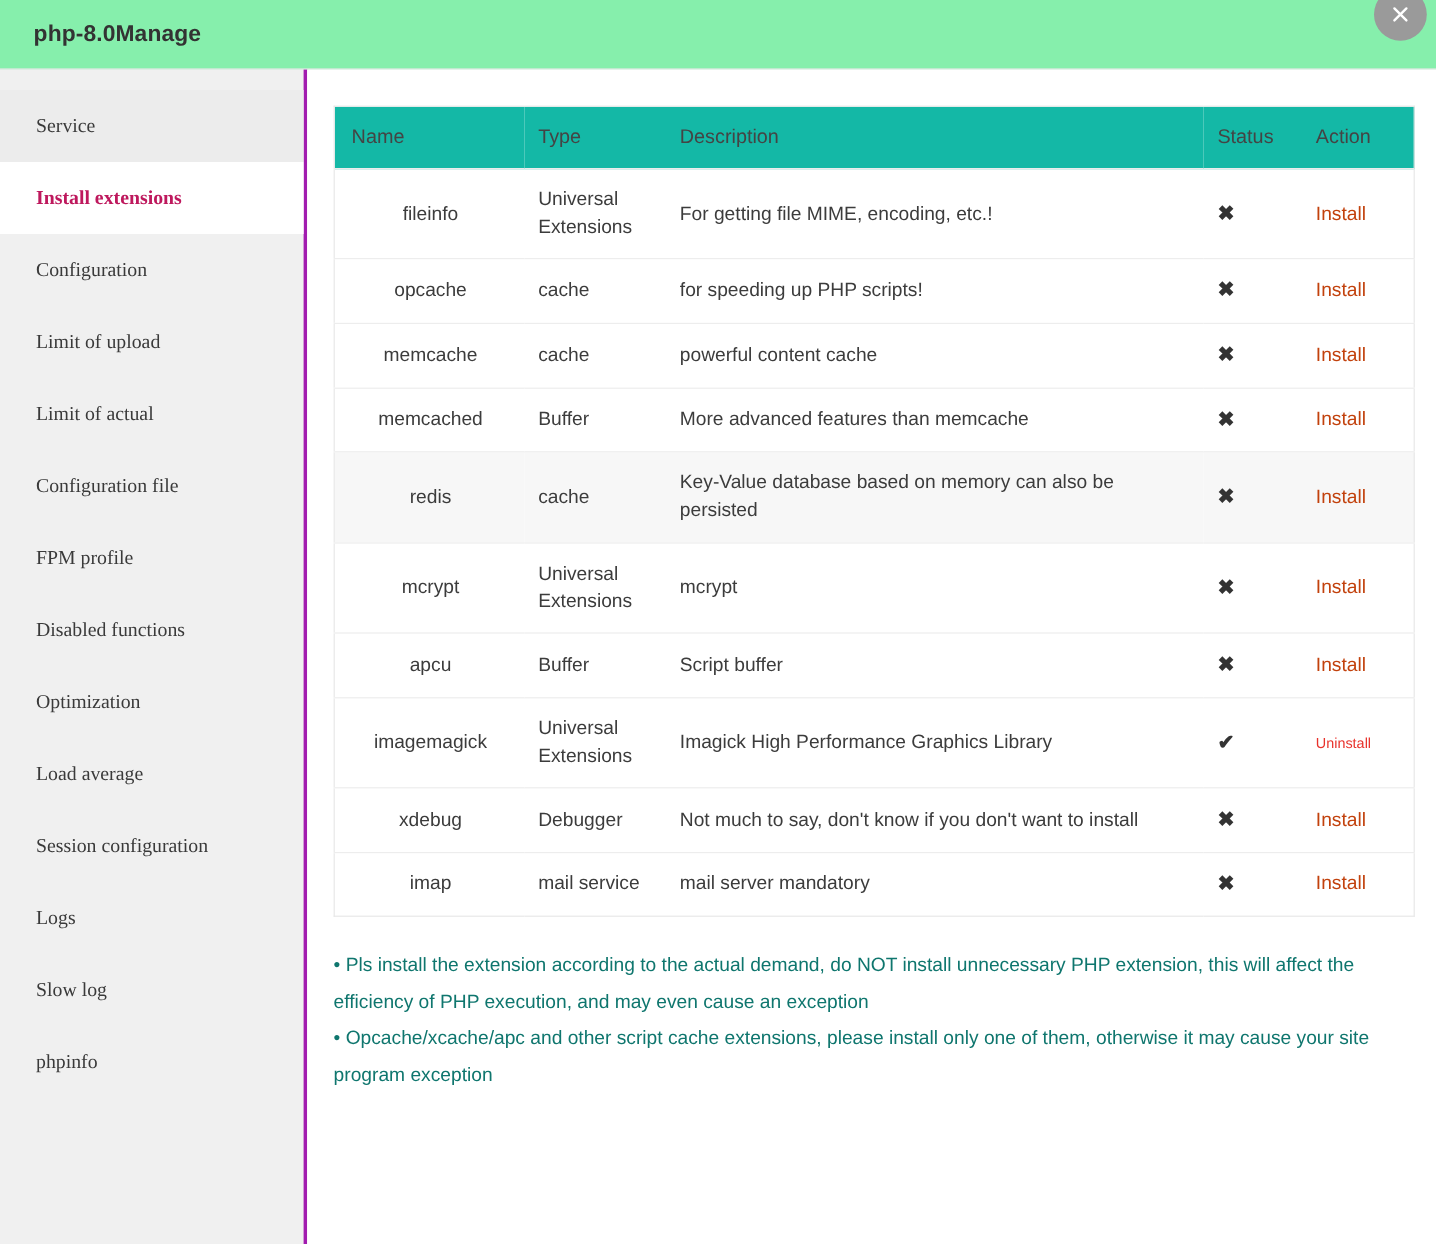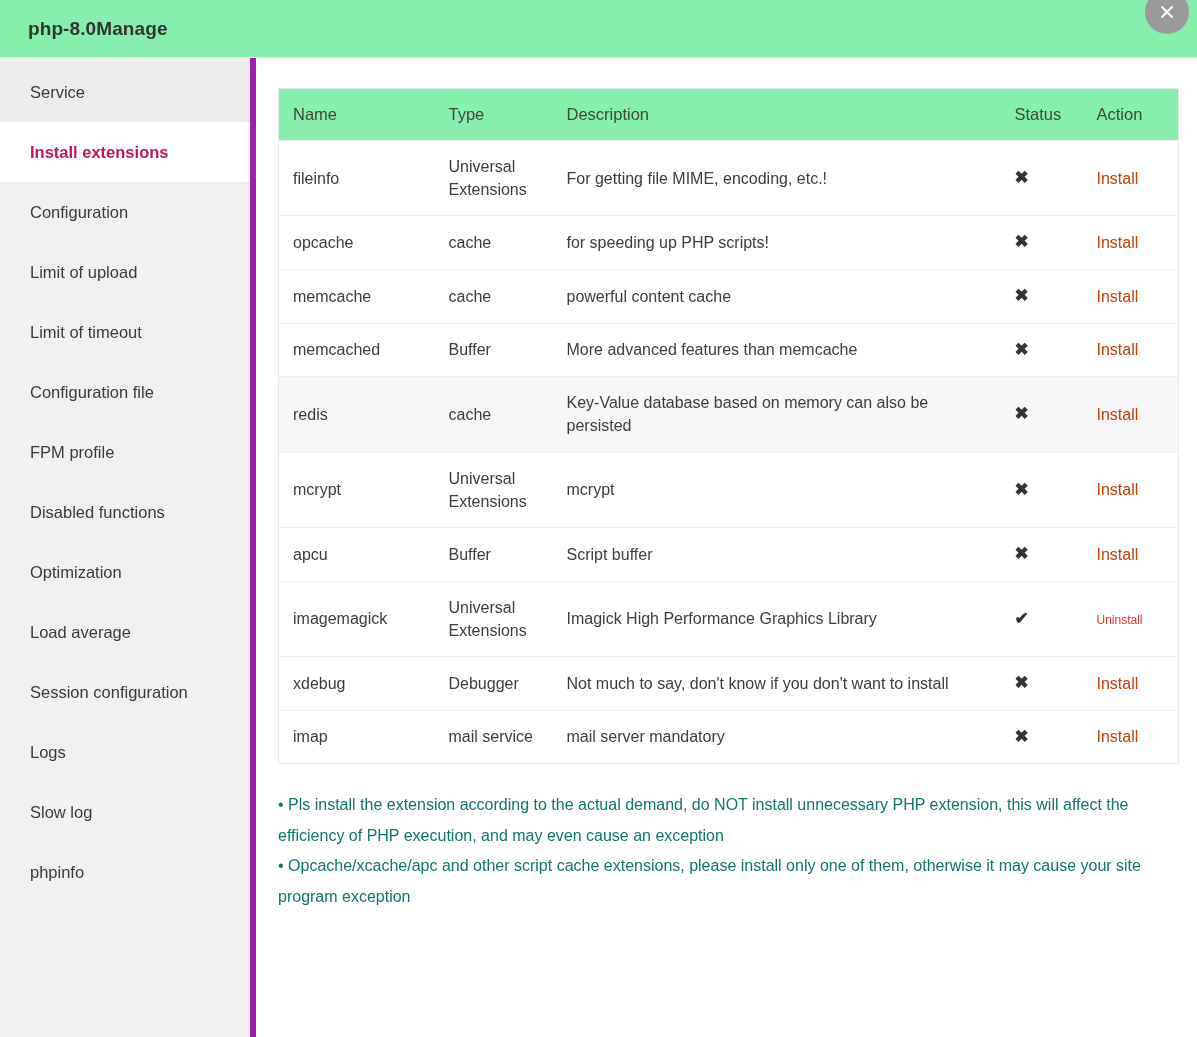--- a/index.html
+++ b/index.html
@@ -53,22 +53,23 @@
   .body {
     display: flex;
     height: calc(1037px - 58px);
   }
 
   
   .sidebar {
     width: 256px;
     flex: 0 0 256px;
     background: #f0f0f0;
-    border-right: 6px solid #a21caf;
-    padding-top: 4px;
+    border-right: 3px solid #a21caf;
+    padding-top: 17px;
+    font-family: Liberation Serif, serif;
   }
   .side-item {
     height: 60px;
     display: flex;
     align-items: center;
     padding-left: 30px;
     font-size: 16.5px;
     color: #3a3a3a;
     background: transparent;
     cursor: pointer;
@@ -104,42 +105,42 @@
     border: 1px solid #e8e8e8;
     background: #ffffff;
     table-layout: fixed;
   }
   table.ext-table th {
     font-size: 16.5px;
     font-weight: normal;
     color: #444444;
     text-align: left;
     padding: 16px 12px;
-    background: #86efac;
+    background: #14b8a6;
     border-bottom: 1px solid #ececec;
   }
   table.ext-table td {
     font-size: 16px;
     color: #3c3c3c;
     padding: 14px 12px;
     border-bottom: 1px solid #ededed;
     vertical-align: middle;
     line-height: 1.45;
   }
   table.ext-table tr.alt td { background: #f7f7f7; }
   table.ext-table tr:last-child td { border-bottom: none; }
 
   col.c-name   { width: 158px; }
   col.c-type   { width: 118px; }
   col.c-desc   { width: 448px; }
   col.c-status { width: 82px; }
   col.c-action { width: 94px; }
 
   .th-name   { padding-left: 14px !important; }
-  .td-name   { padding-left: 14px !important; }
+  .td-name   { padding-left: 14px !important; text-align: center; }
 
   .status-cell { text-align: left; }
   .icon-x {
     color: #333333;
     font-size: 17px;
     font-weight: bold;
   }
   .icon-check {
     color: #333333;
     font-size: 17px;
@@ -191,21 +192,21 @@
       <div class="side-item active">
           <span>Install extensions</span>
         </div>
       <div class="side-item">
           <span>Configuration</span>
         </div>
       <div class="side-item">
           <span>Limit of upload</span>
         </div>
       <div class="side-item">
-          <span>Limit of timeout</span>
+          <span>Limit of actual</span>
         </div>
       <div class="side-item">
           <span>Configuration file</span>
         </div>
       <div class="side-item">
           <span>FPM profile</span>
         </div>
       <div class="side-item">
           <span>Disabled functions</span>
         </div>

